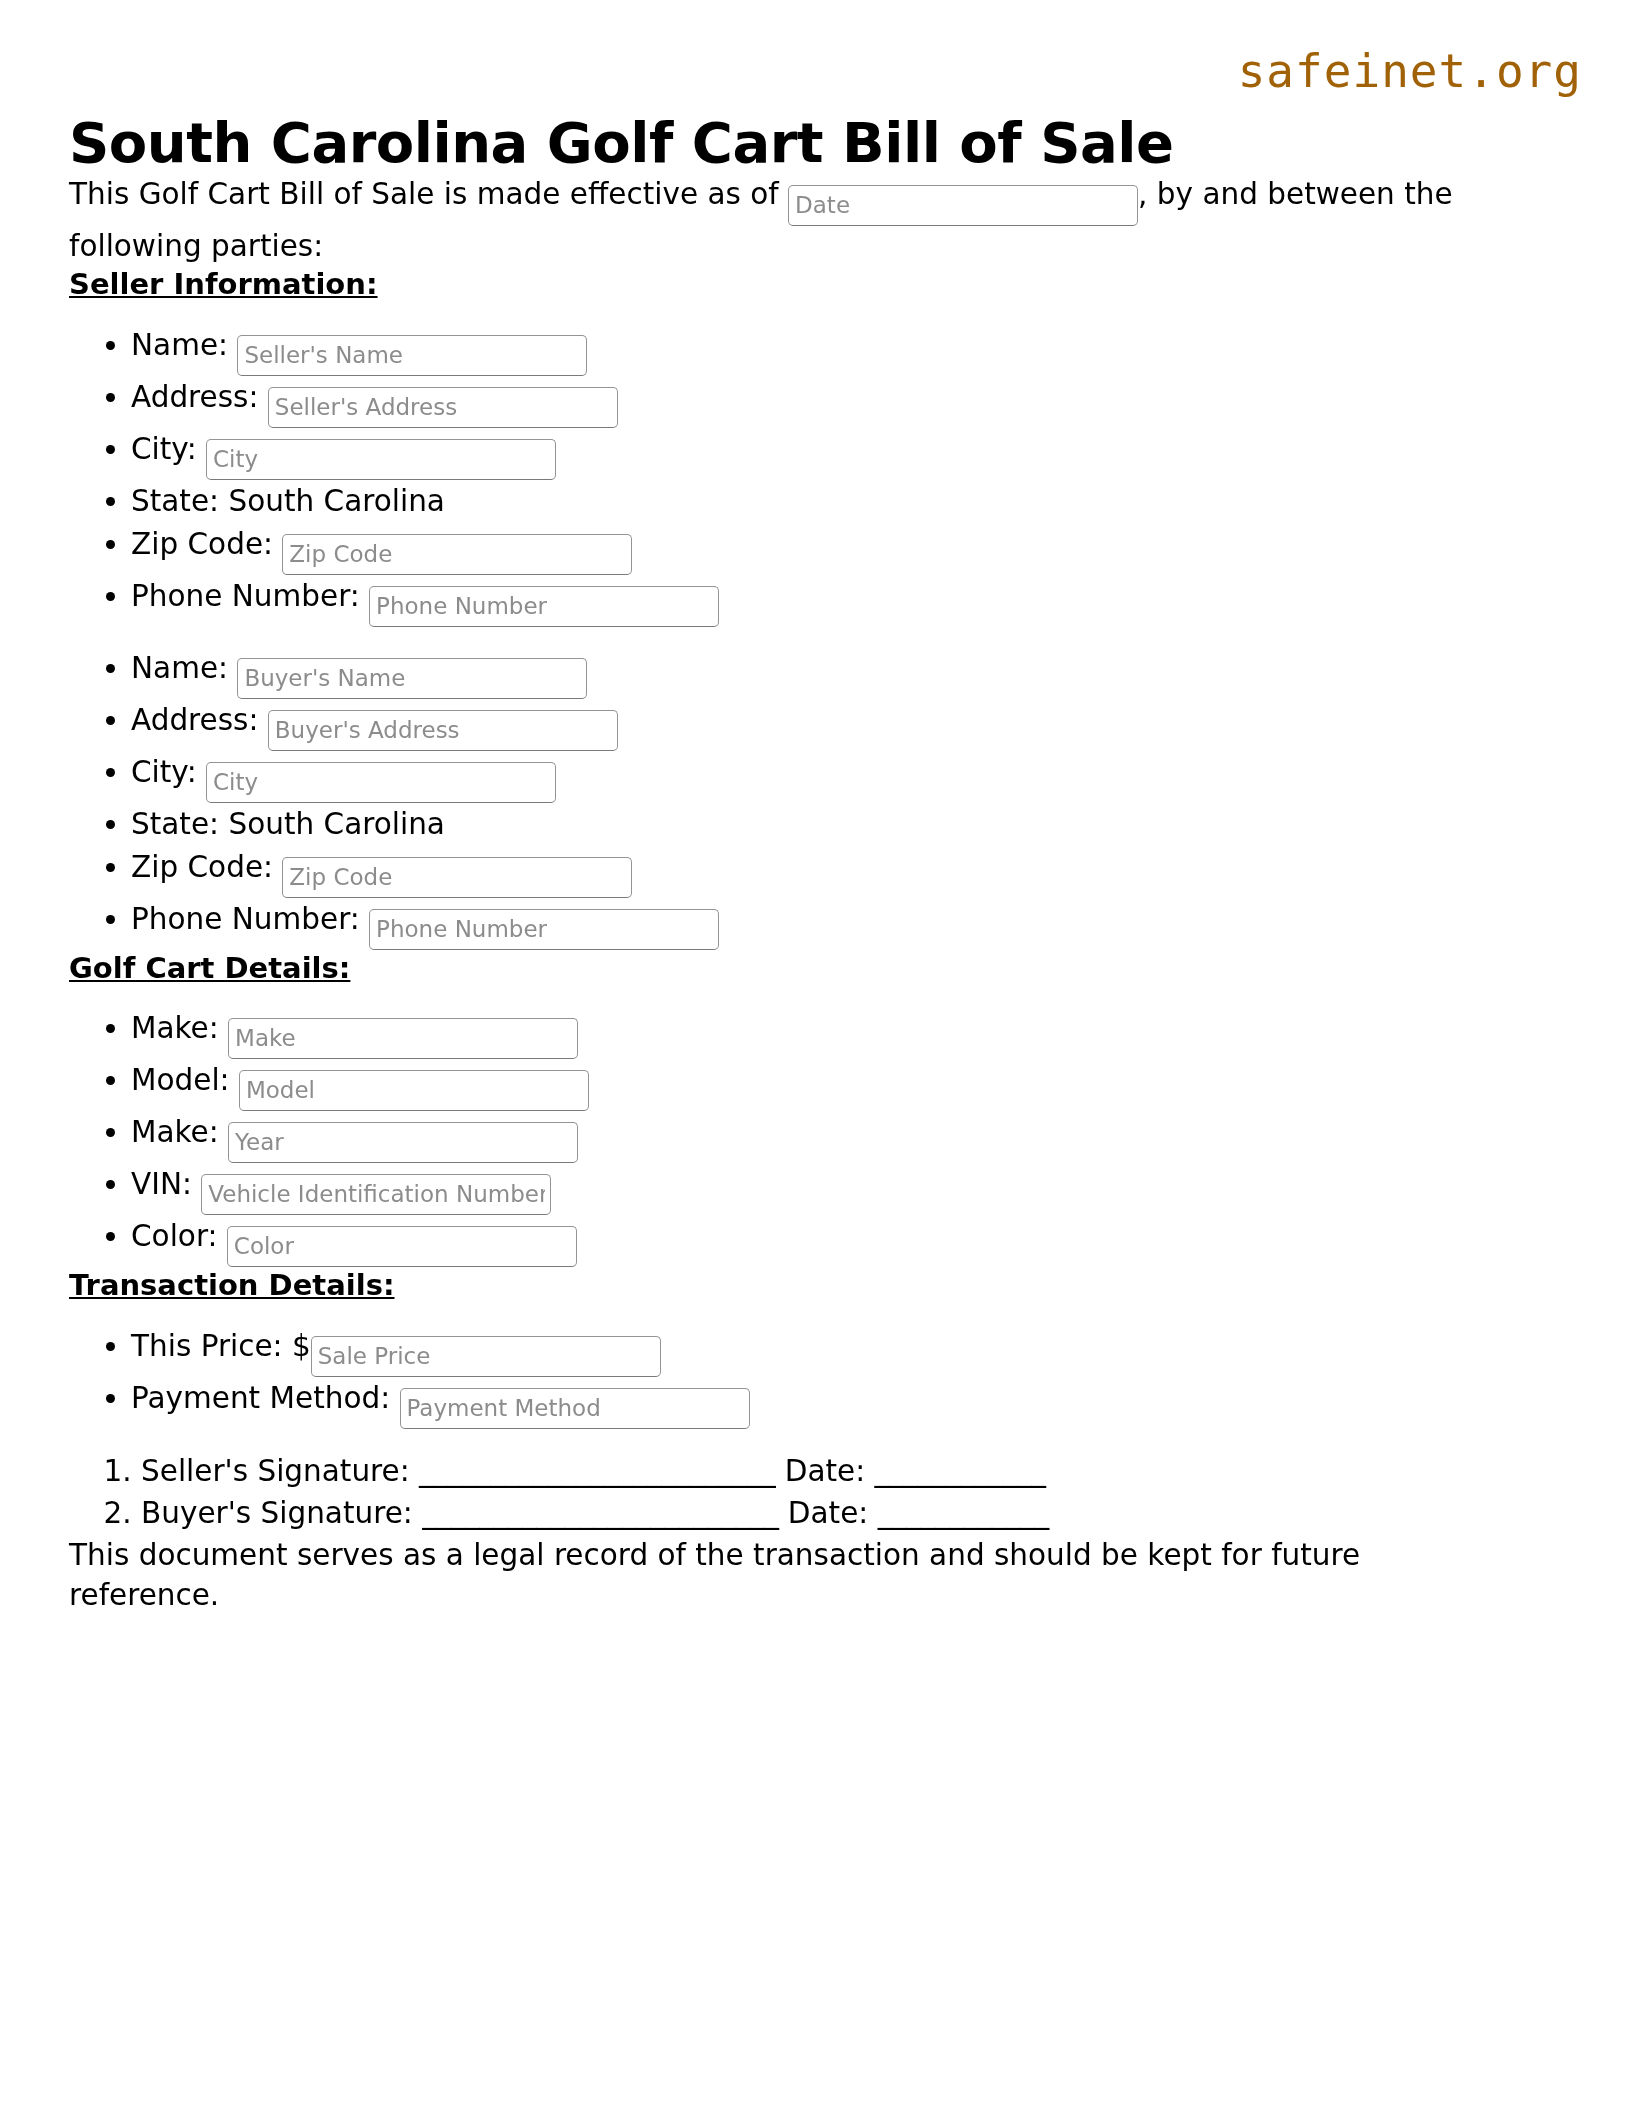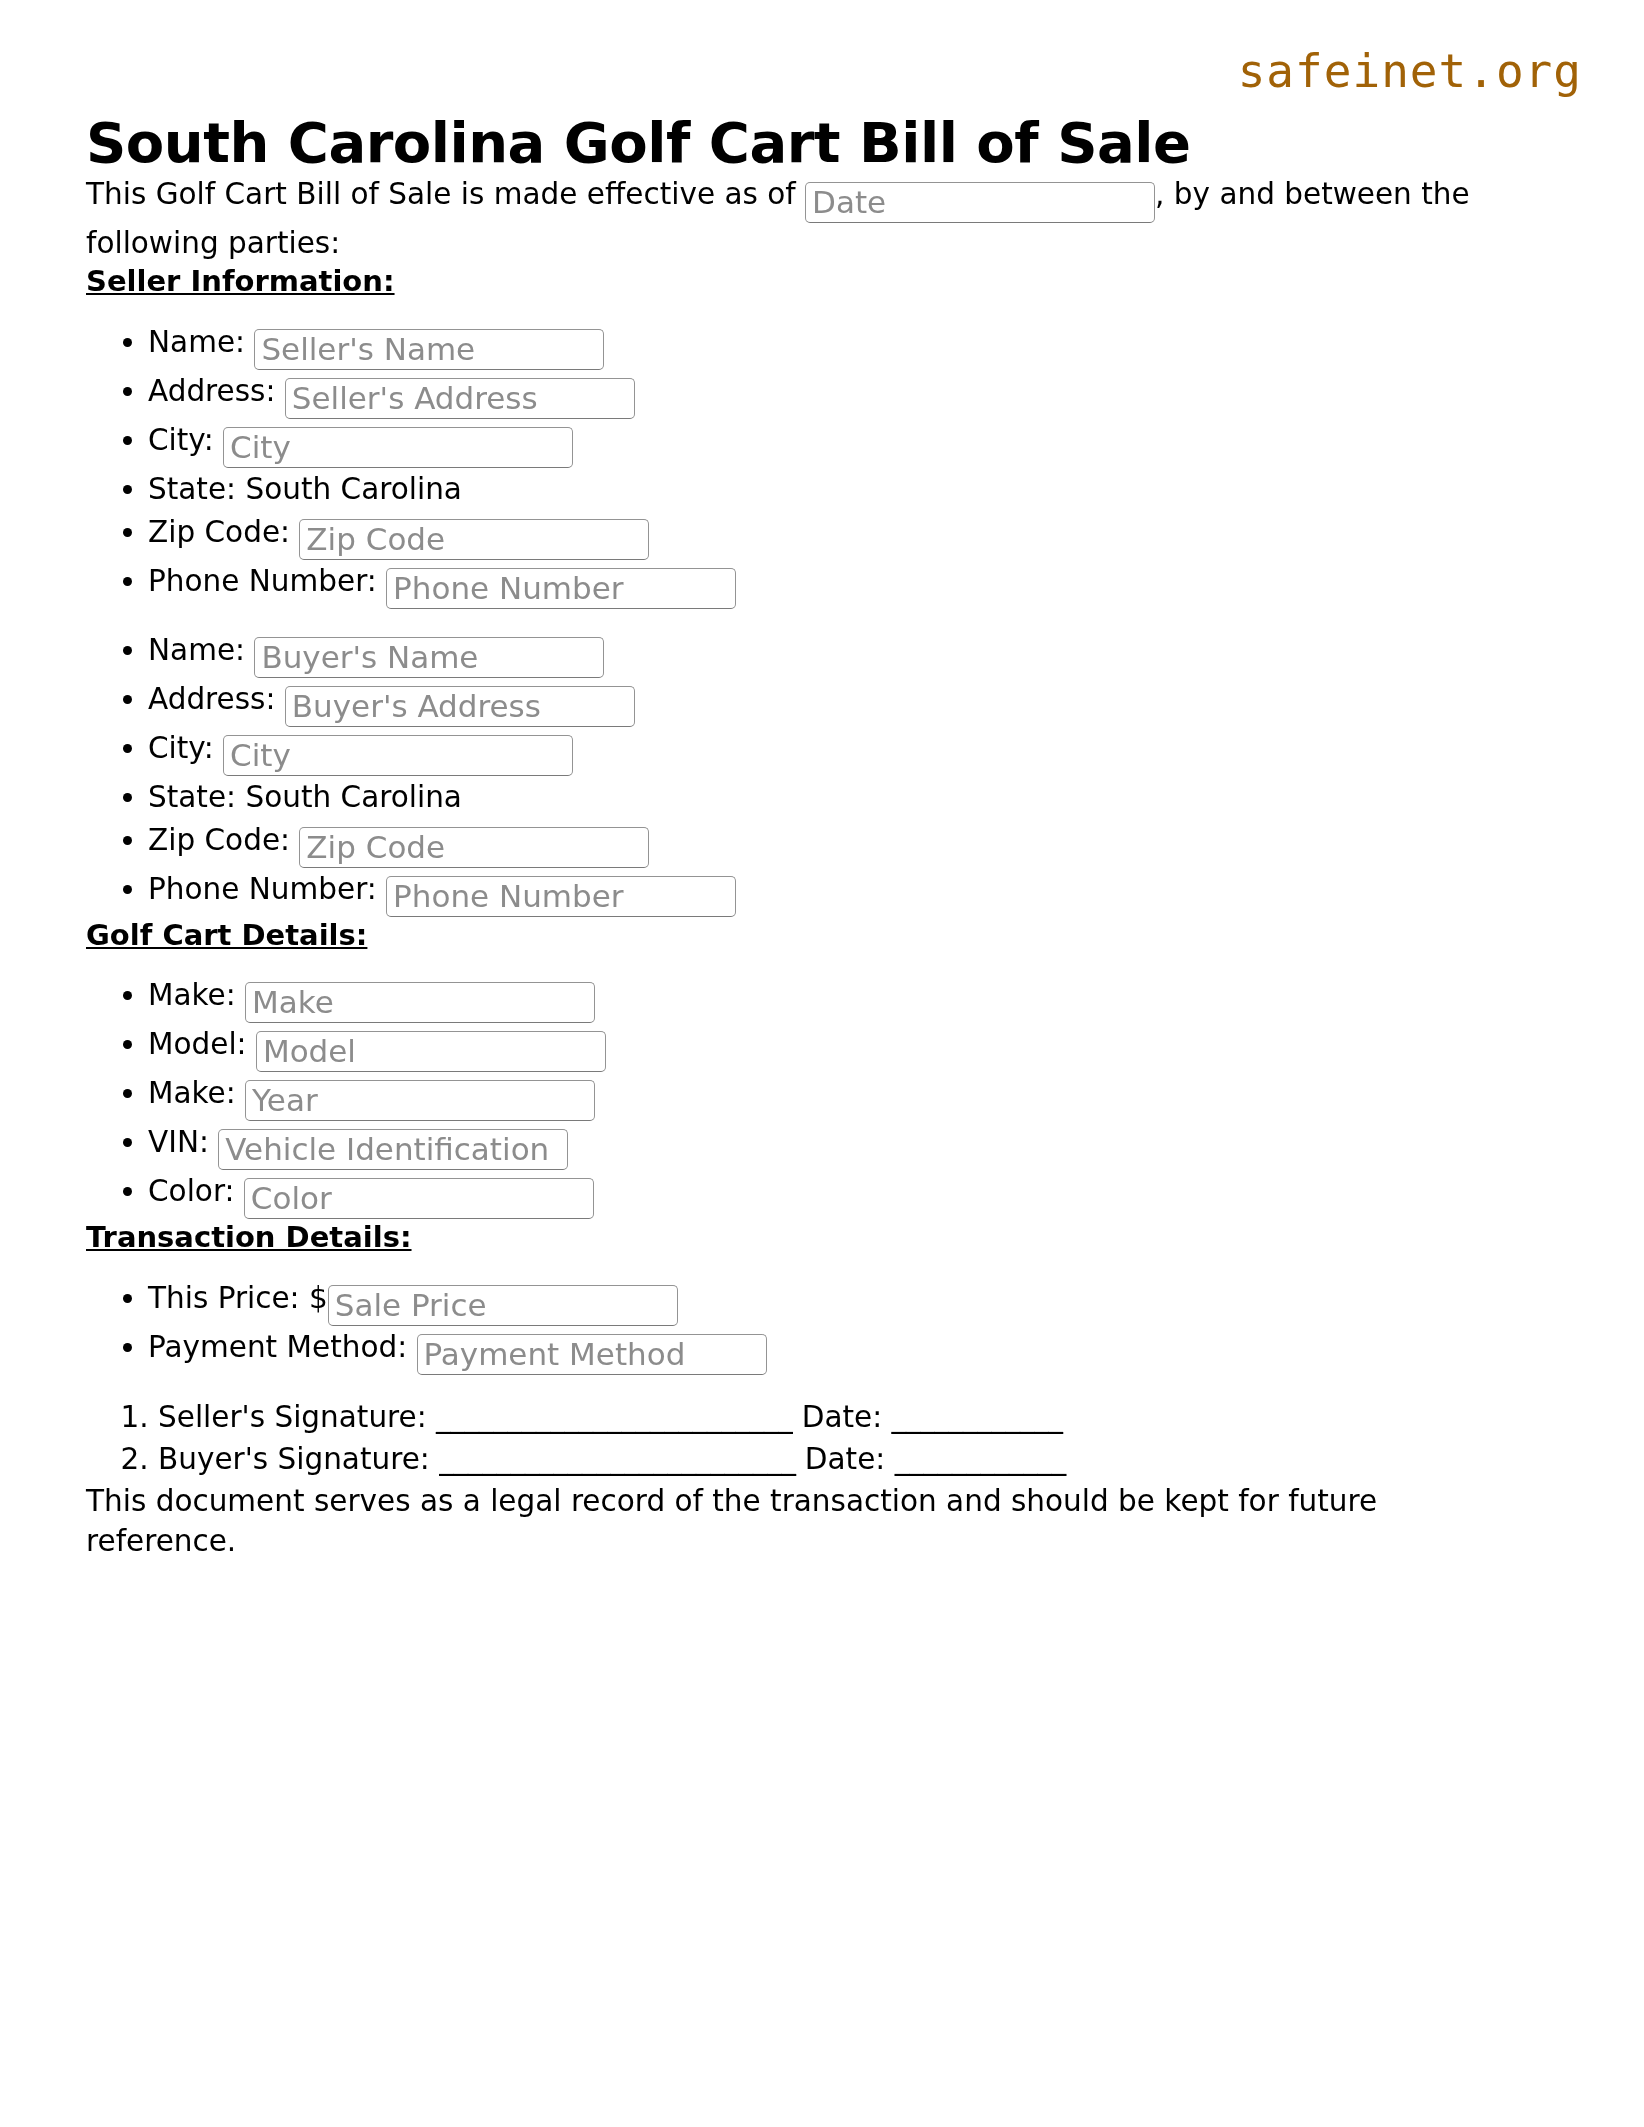--- a/index.html
+++ b/index.html
@@ -28,21 +28,21 @@
     right: 62px;
     font-family: "DejaVu Sans Mono", "Liberation Mono", monospace;
     font-size: 46px;
     letter-spacing: 1px;
     color: #a16207;
     line-height: 1;
     white-space: nowrap;
   }
   .content {
     position: absolute;
-    left: 86px;
+    left: 69px;
     top: 0;
     width: 1420px;
   }
   h1.doc-title {
     font-size: 56px;
     font-weight: bold;
     margin: 0;
     padding-top: 112px;
     line-height: 1.1;
     letter-spacing: -0.5px;
@@ -70,21 +70,21 @@
     font-size: 29.5px;
     line-height: 1.45;
     margin: 0;
     padding: 0;
     white-space: nowrap;
   }
   ul.fields > li::marker { font-size: 29.5px; }
   .lbl { vertical-align: baseline; }
   input.tinput {
     font-family: "DejaVu Sans", "Liberation Sans", sans-serif;
-    font-size: 31px;
+    font-size: 23px;
     color: #000000;
     background: #ffffff;
     border: 1px solid #949494;
     border-bottom-color: #7a7a7a;
     border-radius: 5px;
     padding: 3px 5px 4px 6px;
     width: 350px;
     height: 41px;
     vertical-align: -8px;
     outline: none;

